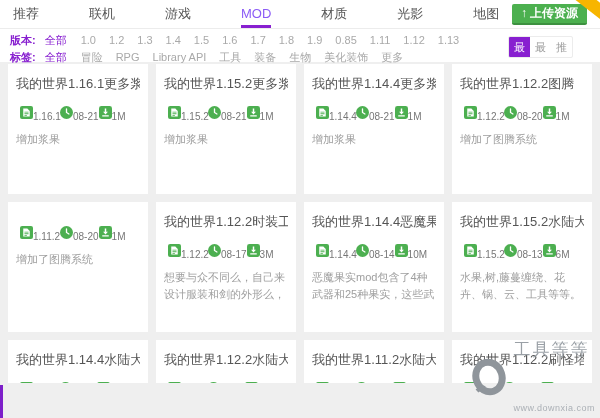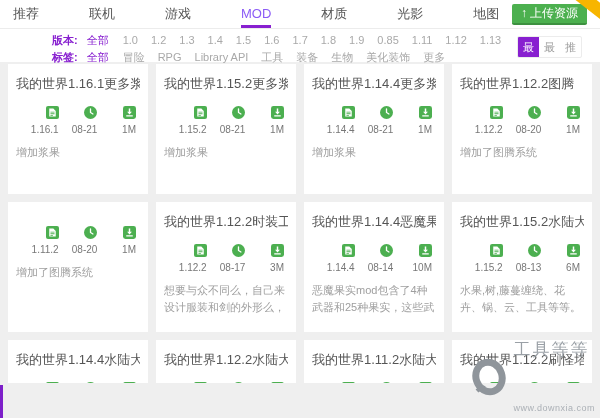--- a/index.html
+++ b/index.html
@@ -15,30 +15,30 @@
     padding-left:13px; z-index:3;
   }
   .nav-item {
     font-size:13px; color:#555; margin-right:50px; line-height:27px;
     cursor:pointer; white-space:nowrap; border-bottom:3px solid transparent;
   }
   .nav-item.active { color:#8b5cf6; border-bottom-color:#8820d0; }
   .upload-btn {
     position:absolute; right:13px; top:4px; height:21px; line-height:19px;
     background:#4cb04f; border-bottom:2px solid #3d9140; color:#fff;
-    font-size:12px; font-weight:normal; padding:0 9px; border-radius:2px;
+    font-size:12px; font-weight:bold; padding:0 9px; border-radius:2px;
     cursor:pointer; z-index:4;
   }
   .upload-btn .arrow { font-size:12px; margin-right:3px; }
   .corner-ribbon {
     position:absolute; top:-5px; right:-14px; width:52px; height:13px;
     background:#f7b500; transform:rotate(38deg); z-index:5;
   }
   
-  .filters { position:absolute; top:29px; left:0; right:8px; height:33px; background:#fff; z-index:2;margin-left:42px; }
+  .filters { position:absolute; top:29px; left:0; right:17px; height:33px; background:#fff; z-index:2; }
   .filter-row { display:flex; align-items:center; height:14px; margin:4px 0 0 10px; font-size:11px; }
   .filter-row.second { margin-top:3px; }
   .filter-label { color:#8820d0; font-weight:bold; margin-right:9px; white-space:nowrap; }
   .filter-all { color:#8820d0; margin-right:14px; cursor:pointer; white-space:nowrap; }
   .filter-opt { color:#a9a9a9; margin-right:13px; cursor:pointer; white-space:nowrap; }
   .sort-group {
     position:absolute; right:10px; top:7px; height:22px; display:flex;
     background:#fff; border:1px solid #ececec; border-radius:2px; overflow:hidden;
   }
   .sort-btn {
@@ -50,21 +50,21 @@
   .content { position:absolute; top:62px; left:0; right:0; bottom:0; background:#efefef; }
   .grid {
     position:absolute; top:2px; left:8px; width:584px; height:319px;
     overflow:hidden; display:flex; flex-wrap:wrap; gap:8px; align-content:flex-start;
   }
   .card { width:140px; height:130px; background:#fff; padding:11px 8px 8px; cursor:pointer; }
   .card-title {
     font-size:13px; color:#555; white-space:nowrap; overflow:hidden; cursor:pointer;
   }
   .card-stats { display:flex; justify-content:space-between; margin:13px 4px 0; }
-  .stat { display:flex; flex-direction:column; align-items:flex-end; width:40px; }
+  .stat { display:flex; flex-direction:row; align-items:flex-start; width:40px; }
   .stat svg { width:13px; height:13px; display:block; }
   .stat-val { font-size:10px; color:#777; margin-top:5px; white-space:nowrap; }
   .card-desc {
     font-size:11px; color:#9e9e9e; margin-top:9px; line-height:17px;
     max-height:34px; overflow:hidden;
   }
   
   .watermark { position:absolute; right:5px; bottom:5px; display:flex; align-items:center; z-index:6; }
   .wm-logo { width:36px; height:40px; margin-right:6px; }
   .wm-name { color:#9aa0a6; font-size:17px; letter-spacing:2px; line-height:19px; }

